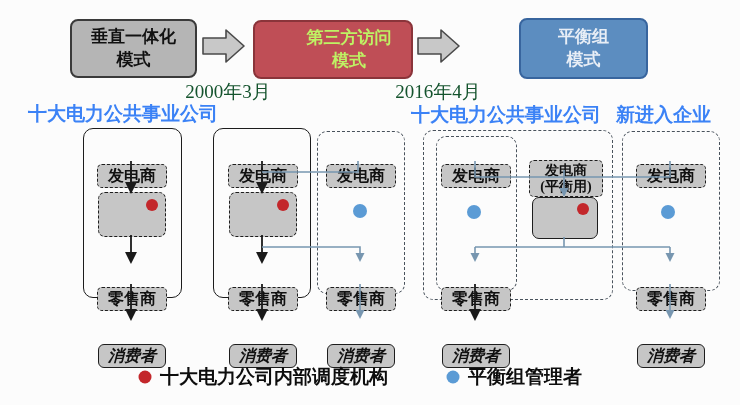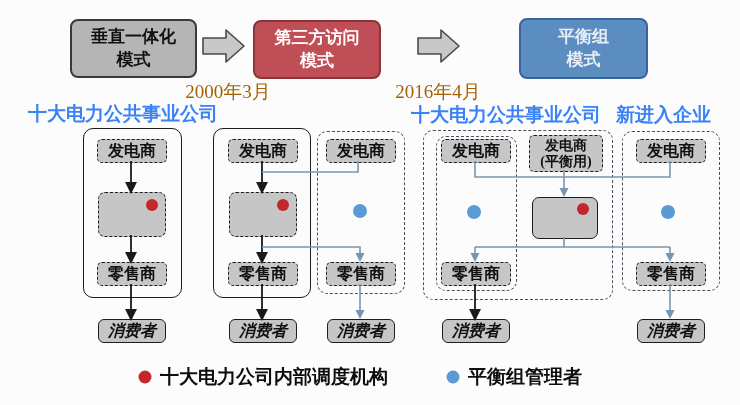--- a/index.html
+++ b/index.html
@@ -9,42 +9,42 @@
     font-family:"Liberation Serif","DejaVu Serif",serif;
   }
   
   .mode-box {
     position:absolute; display:flex; align-items:center; justify-content:center;
     border-radius:8px; border:2px solid #3a3a3a;
     font-weight:bold; font-size:17px; line-height:1.3; text-align:center;
   }
   .mode-box .mode-label { white-space:pre-line; }
   #mode-1 { left:70px;  top:19px; width:123px; height:55px; border-color:#3a3a3a; color:#111; }
-  #mode-2 { left:253px; top:20px; width:124px; height:55px; border-color:#8a343a; color:#ffffff; }
+  #mode-2 { left:253px; top:20px; width:124px; height:55px; border-color:#8a343a; color:#bef264;padding-left:32px; }
   #mode-3 { left:519px; top:18px; width:125px; height:57px; border-color:#38659e; color:#e8eef6; }
   .date-label {
     position:absolute; width:92px; text-align:center;
-    font-size:19px; color:#a16207; top:79px;
+    font-size:19px; color:#14532d; top:79px;
   }
   #date-1 { left:182px; }
   #date-2 { left:392px; }
   .section-label {
     position:absolute; font-size:19px; font-weight:bold; color:#3b82f6; top:101px; white-space:nowrap;
   }
   #section-left  { left:28px; }
   #section-right { left:411px; top:102px; }
   #section-new   { left:616px; top:102px; }
   
   .solid-rect { position:absolute; border:1.8px solid #1c1c1c; border-radius:10px; }
   .dashed-rect { position:absolute; border:1.6px dashed #49525c; border-radius:10px; }
   
   .node {
     position:absolute; display:flex; align-items:center; justify-content:center;
     background:#c6c6c6; border:1.6px dashed #1d1d1d; border-radius:5px;
-    font-weight:bold; font-size:16px; color:#111; text-align:center;
+    font-weight:bold; font-size:16px; color:#111; text-align:center;margin-top:25px;
   }
   .node .node-label { white-space:pre-line; line-height:1.12; }
   .node.solid-border { border-style:solid; border-width:1.8px; border-radius:6px;font-style:italic; }
   .node.two-line { font-size:14px; }
   .mid-box {
     position:absolute; background:#c6c6c6;
     border:1.8px dashed #1d1d1d; border-radius:7px;
   }
   .mid-box.solid { border-style:solid; }
   

